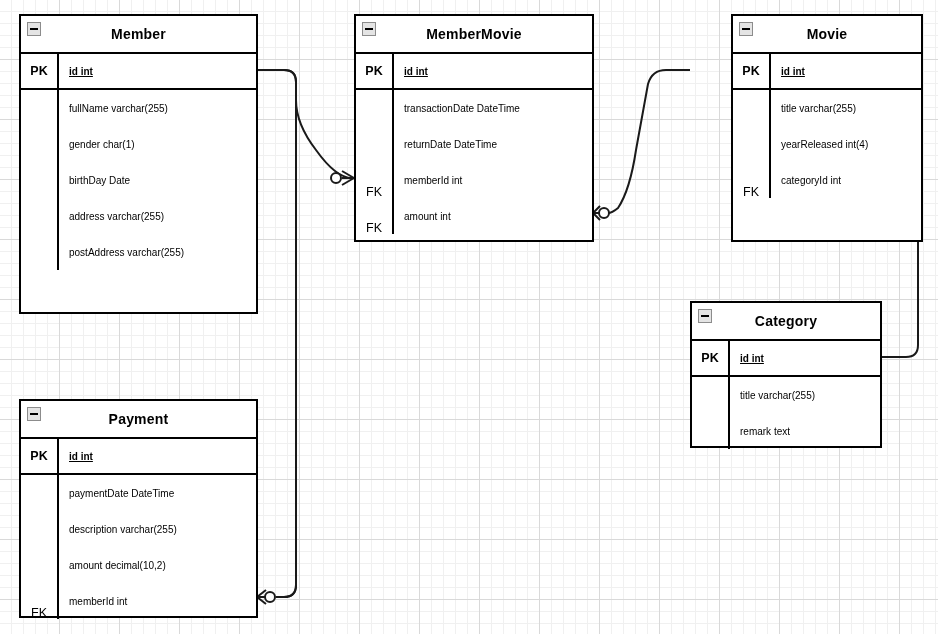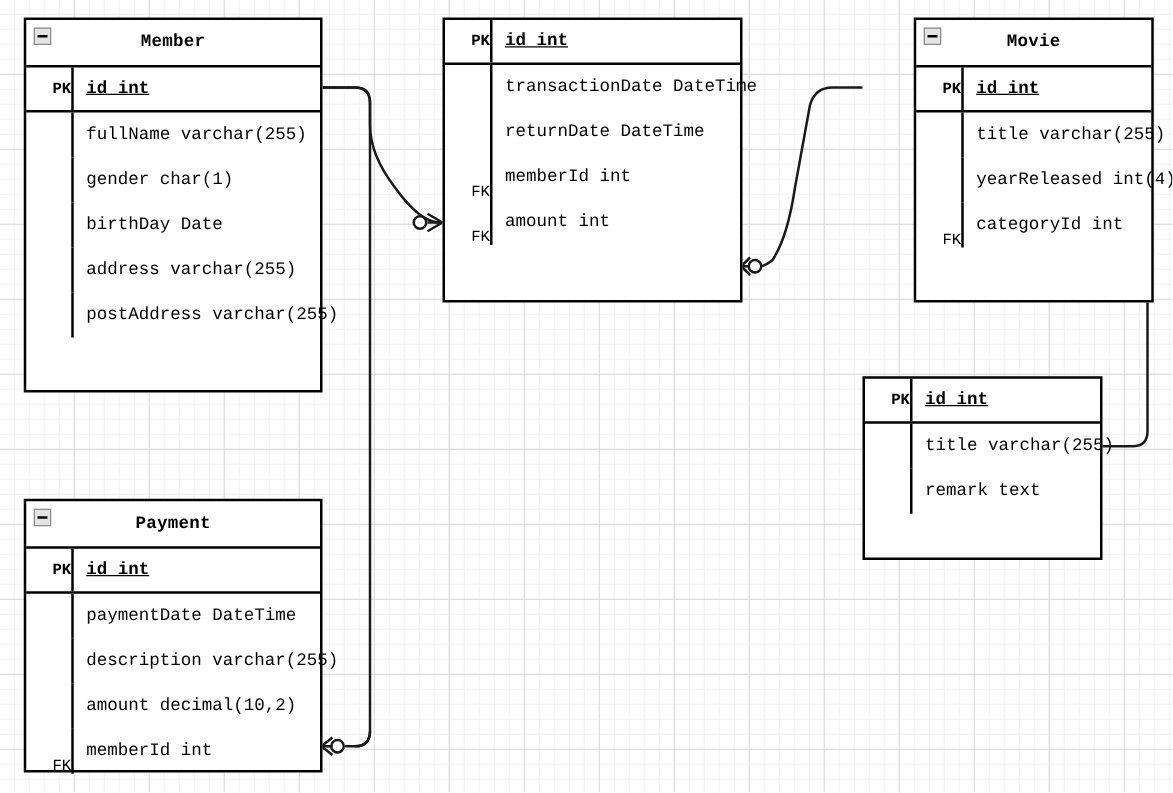--- a/index.html
+++ b/index.html
@@ -14,21 +14,21 @@
     height: 634px;
     overflow: hidden;
     background-color: #ffffff;
     background-image:
       linear-gradient(to right, #d9d9d9 1px, transparent 1px),
       linear-gradient(to bottom, #d9d9d9 1px, transparent 1px),
       linear-gradient(to right, #f0f0f0 1px, transparent 1px),
       linear-gradient(to bottom, #f0f0f0 1px, transparent 1px);
     background-size: 60px 60px, 60px 60px, 12px 12px, 12px 12px;
     background-position: -1px -1px, -1px -1px, -1px -1px, -1px -1px;
-    font-family: Liberation Mono, monospace;
+    font-family: Liberation Sans, sans-serif;
   }
   .connectors {
     position: absolute;
     left: 0;
     top: 0;
     width: 938px;
     height: 634px;
     pointer-events: none;
   }
   .entity {
@@ -79,42 +79,42 @@
     align-items: center;
     height: 36px;
     box-sizing: border-box;
   }
   .attr-row.pk-row {
     border-bottom: 2px solid #000000;
   }
   .key-cell {
     width: 36px;
     flex: 0 0 36px;
-    text-align: right;
+    text-align: center;
     font-size: 12.5px;
     font-weight: bold;
     color: #000000;
     box-sizing: border-box;
   }
   .key-cell.fk {
     font-weight: normal;
     margin-top: 24px;
   }
   .divider {
     width: 0;
     flex: 0 0 0;
     align-self: stretch;
     border-left: 2px solid #000000;
   }
   .attr-row.pk-row .divider {
     border-left-color: #000000;
   }
   .name-cell {
     padding-left: 10px;
-    font-size: 14px;
+    font-size: 10px;
     color: #000000;
     white-space: nowrap;
   }
   .attr-row.pk-row .name-cell {
     font-weight: bold;
     text-decoration: underline;
   }
   .body-rows {
     position: relative;
   }
@@ -200,20 +200,24 @@
       </div>
       <div class="attr-row">
         <span class="key-cell"></span>
         <span class="divider"></span>
         <span class="name-cell">postAddress varchar(255)</span>
       </div>
     </div>
   </div>
 
   <div class="entity" style="left:354px; top:14px; width:240px; height:228px;">
+    <div class="entity-header">
+      <span class="collapse-icon"></span>
+      <span class="entity-title">MemberMovie</span>
+    </div>
     <div class="body-rows">
       <div class="attr-row pk-row">
         <span class="key-cell">PK</span>
         <span class="divider"></span>
         <span class="name-cell">id int</span>
       </div>
       <div class="attr-row">
         <span class="key-cell"></span>
         <span class="divider"></span>
         <span class="name-cell">transactionDate DateTime</span>
@@ -259,20 +263,24 @@
       </div>
       <div class="attr-row">
         <span class="key-cell fk">FK</span>
         <span class="divider"></span>
         <span class="name-cell">categoryId int</span>
       </div>
     </div>
   </div>
 
   <div class="entity" style="left:690px; top:301px; width:192px; height:147px;">
+    <div class="entity-header">
+      <span class="collapse-icon"></span>
+      <span class="entity-title">Category</span>
+    </div>
     <div class="body-rows">
       <div class="attr-row pk-row">
         <span class="key-cell">PK</span>
         <span class="divider"></span>
         <span class="name-cell">id int</span>
       </div>
       <div class="attr-row">
         <span class="key-cell"></span>
         <span class="divider"></span>
         <span class="name-cell">title varchar(255)</span>

